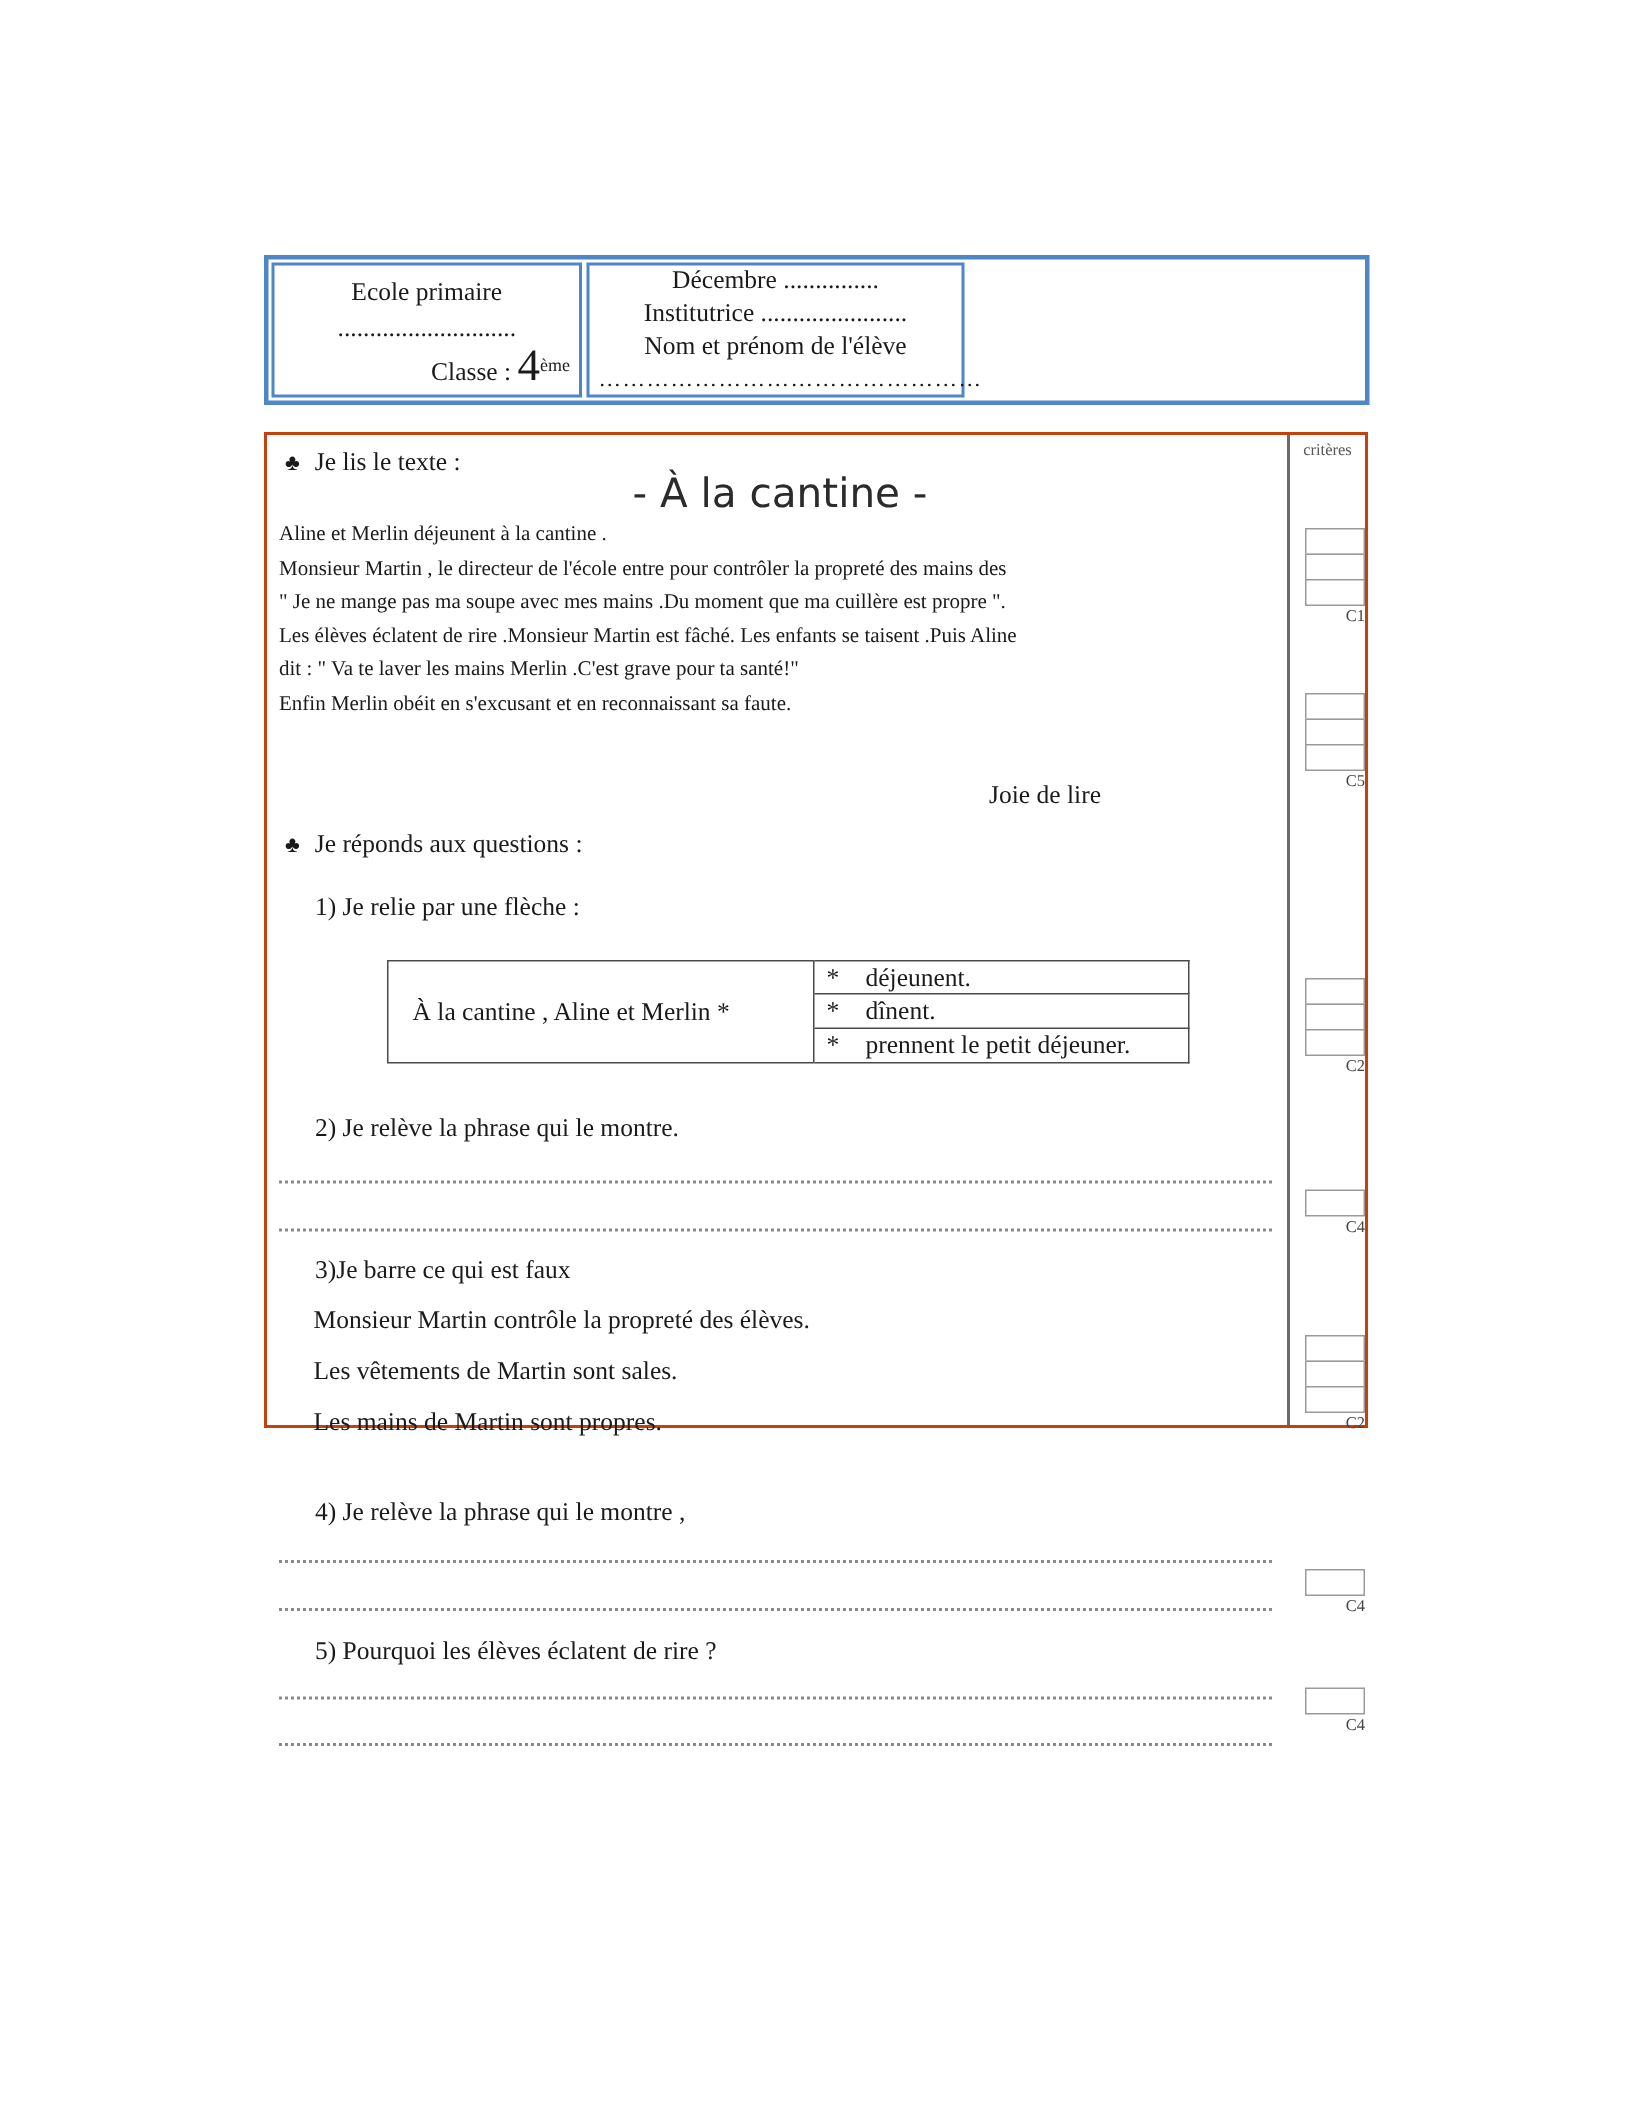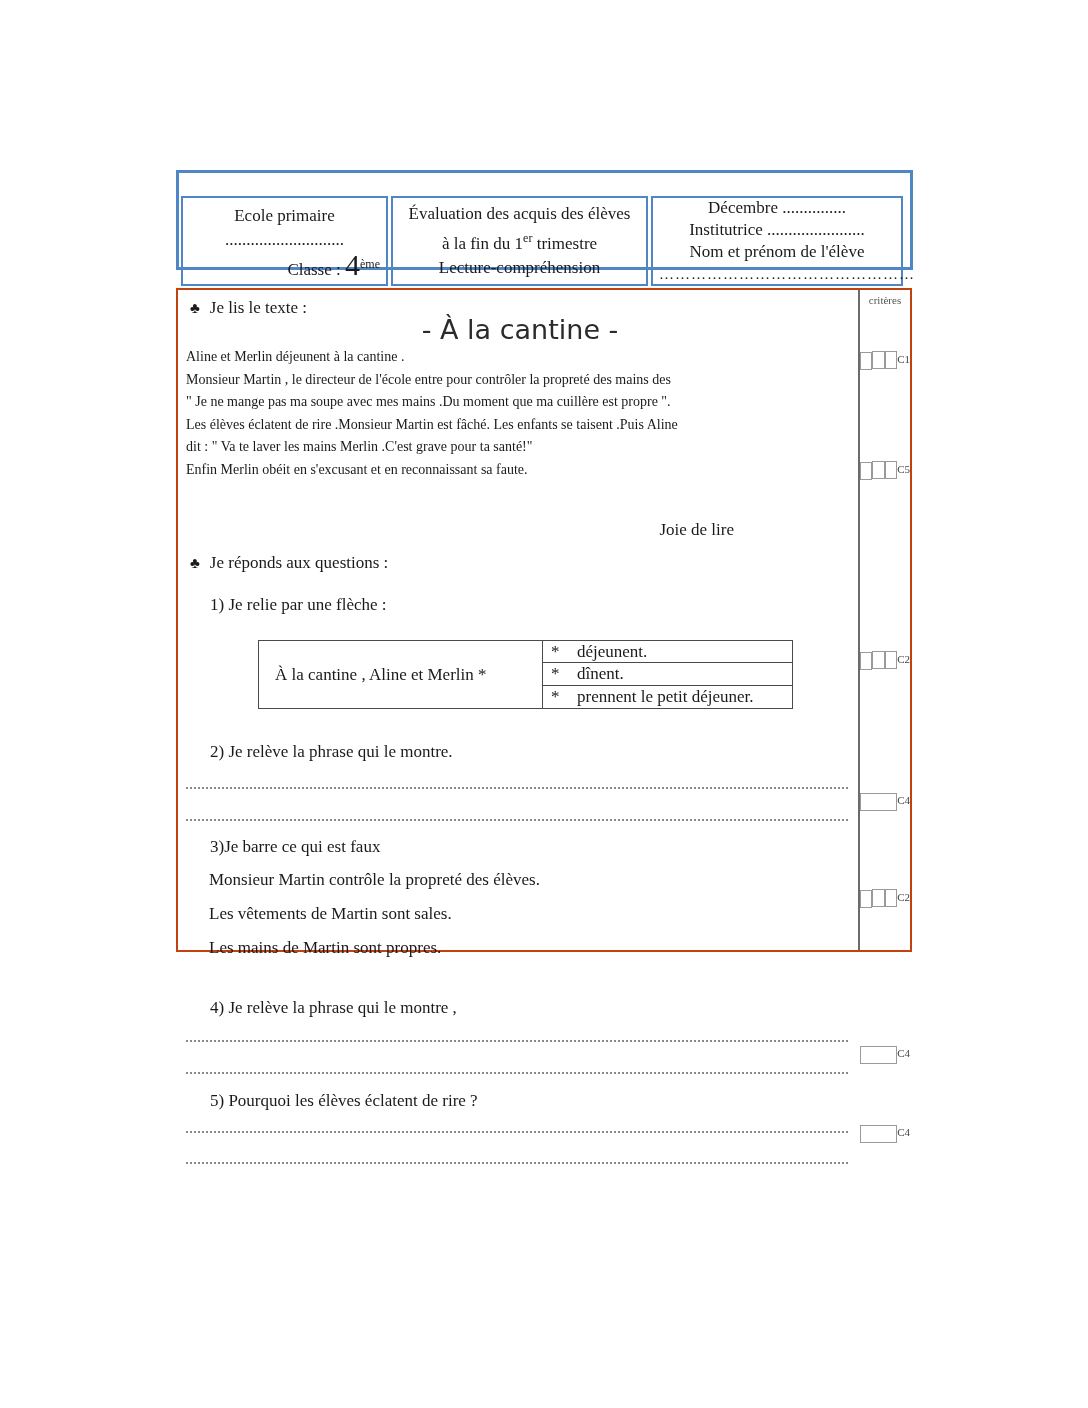--- a/index.html
+++ b/index.html
@@ -11,21 +11,21 @@
 
   
   .header-table {
     position:absolute; left:176px; top:170px; width:737px; height:100px;
     border:3px solid #4f86c6; background:#fff;
     display:flex; gap:3px; padding:2px;
   }
   .header-cell {
     border:2px solid #4f86c6; height:100%;
     display:flex; flex-direction:column; justify-content:center;
-    text-align:center; font-size:17px; line-height:24px; padding:20px 6px;margin-top:21px;
+    text-align:center; font-size:17px; line-height:24px; padding:20px 6px;
   }
   .hc-school { width:207px; justify-content:space-between; padding-top:6px; padding-bottom:4px; }
   .hc-eval   { width:257px; }
   .hc-info   { width:252px; line-height:22px; }
   .class-line { text-align:right; padding-left:6px;font-family:Liberation Serif, serif; }
   .class-big { font-size:30px; }
   .class-sup, .sup { font-size:12px; vertical-align:super; }
   .info-dots { font-size:15px; letter-spacing:1px; }
 
   
@@ -64,45 +64,38 @@
     display:flex; align-items:center; padding-left:8px;
   }
   .match-opt + .match-opt { border-top:none; }
   .opt-star { width:26px; }
 
   .answer-line { left:8px; width:662px; height:0; border-bottom:2px dotted #8a8a8a; }
   .statement { left:31px; font-size:17px; }
 
   
   .crit-header { top:4px; width:100%; text-align:center; font-size:11px; color:#555; }
-  .crit-group { width:100%; display:flex; flex-direction:row; align-items:flex-start; }
+  .crit-group { width:100%; display:flex; flex-direction:column; align-items:flex-end; }
   .crit-box {
     width:40px; height:18px; background:#fff;
     border:1px solid #9a9a9a; margin-top:-1px;
   }
   .crit-box:first-child { margin-top:0; }
   .crit-label { font-size:11px; color:#444; margin-top:1px; }
 </style>
 </head>
 <body>
 
 <div class="header-table">
   <div class="header-cell hc-school">
     <div>Ecole primaire</div>
     <div>............................</div>
     <div class="class-line">
       <span>Classe : </span><span class="class-big">4</span><span class="class-sup">ème</span>
     </div>
-  </div>
-  <div class="header-cell hc-eval">
-    <div>Évaluation des acquis des élèves</div>
-    <div>
-      <span>à la fin du 1</span><span class="sup">er</span><span> trimestre</span>
-    </div>
-    <div>Lecture-compréhension</div>
   </div>
   <div class="header-cell hc-info">
     <div>Décembre ...............</div>
     <div>Institutrice .......................</div>
     <div>Nom et prénom de l'élève</div>
     <div class="info-dots">…………………………………………</div>
   </div>
 </div>
 
 <div class="sheet">

